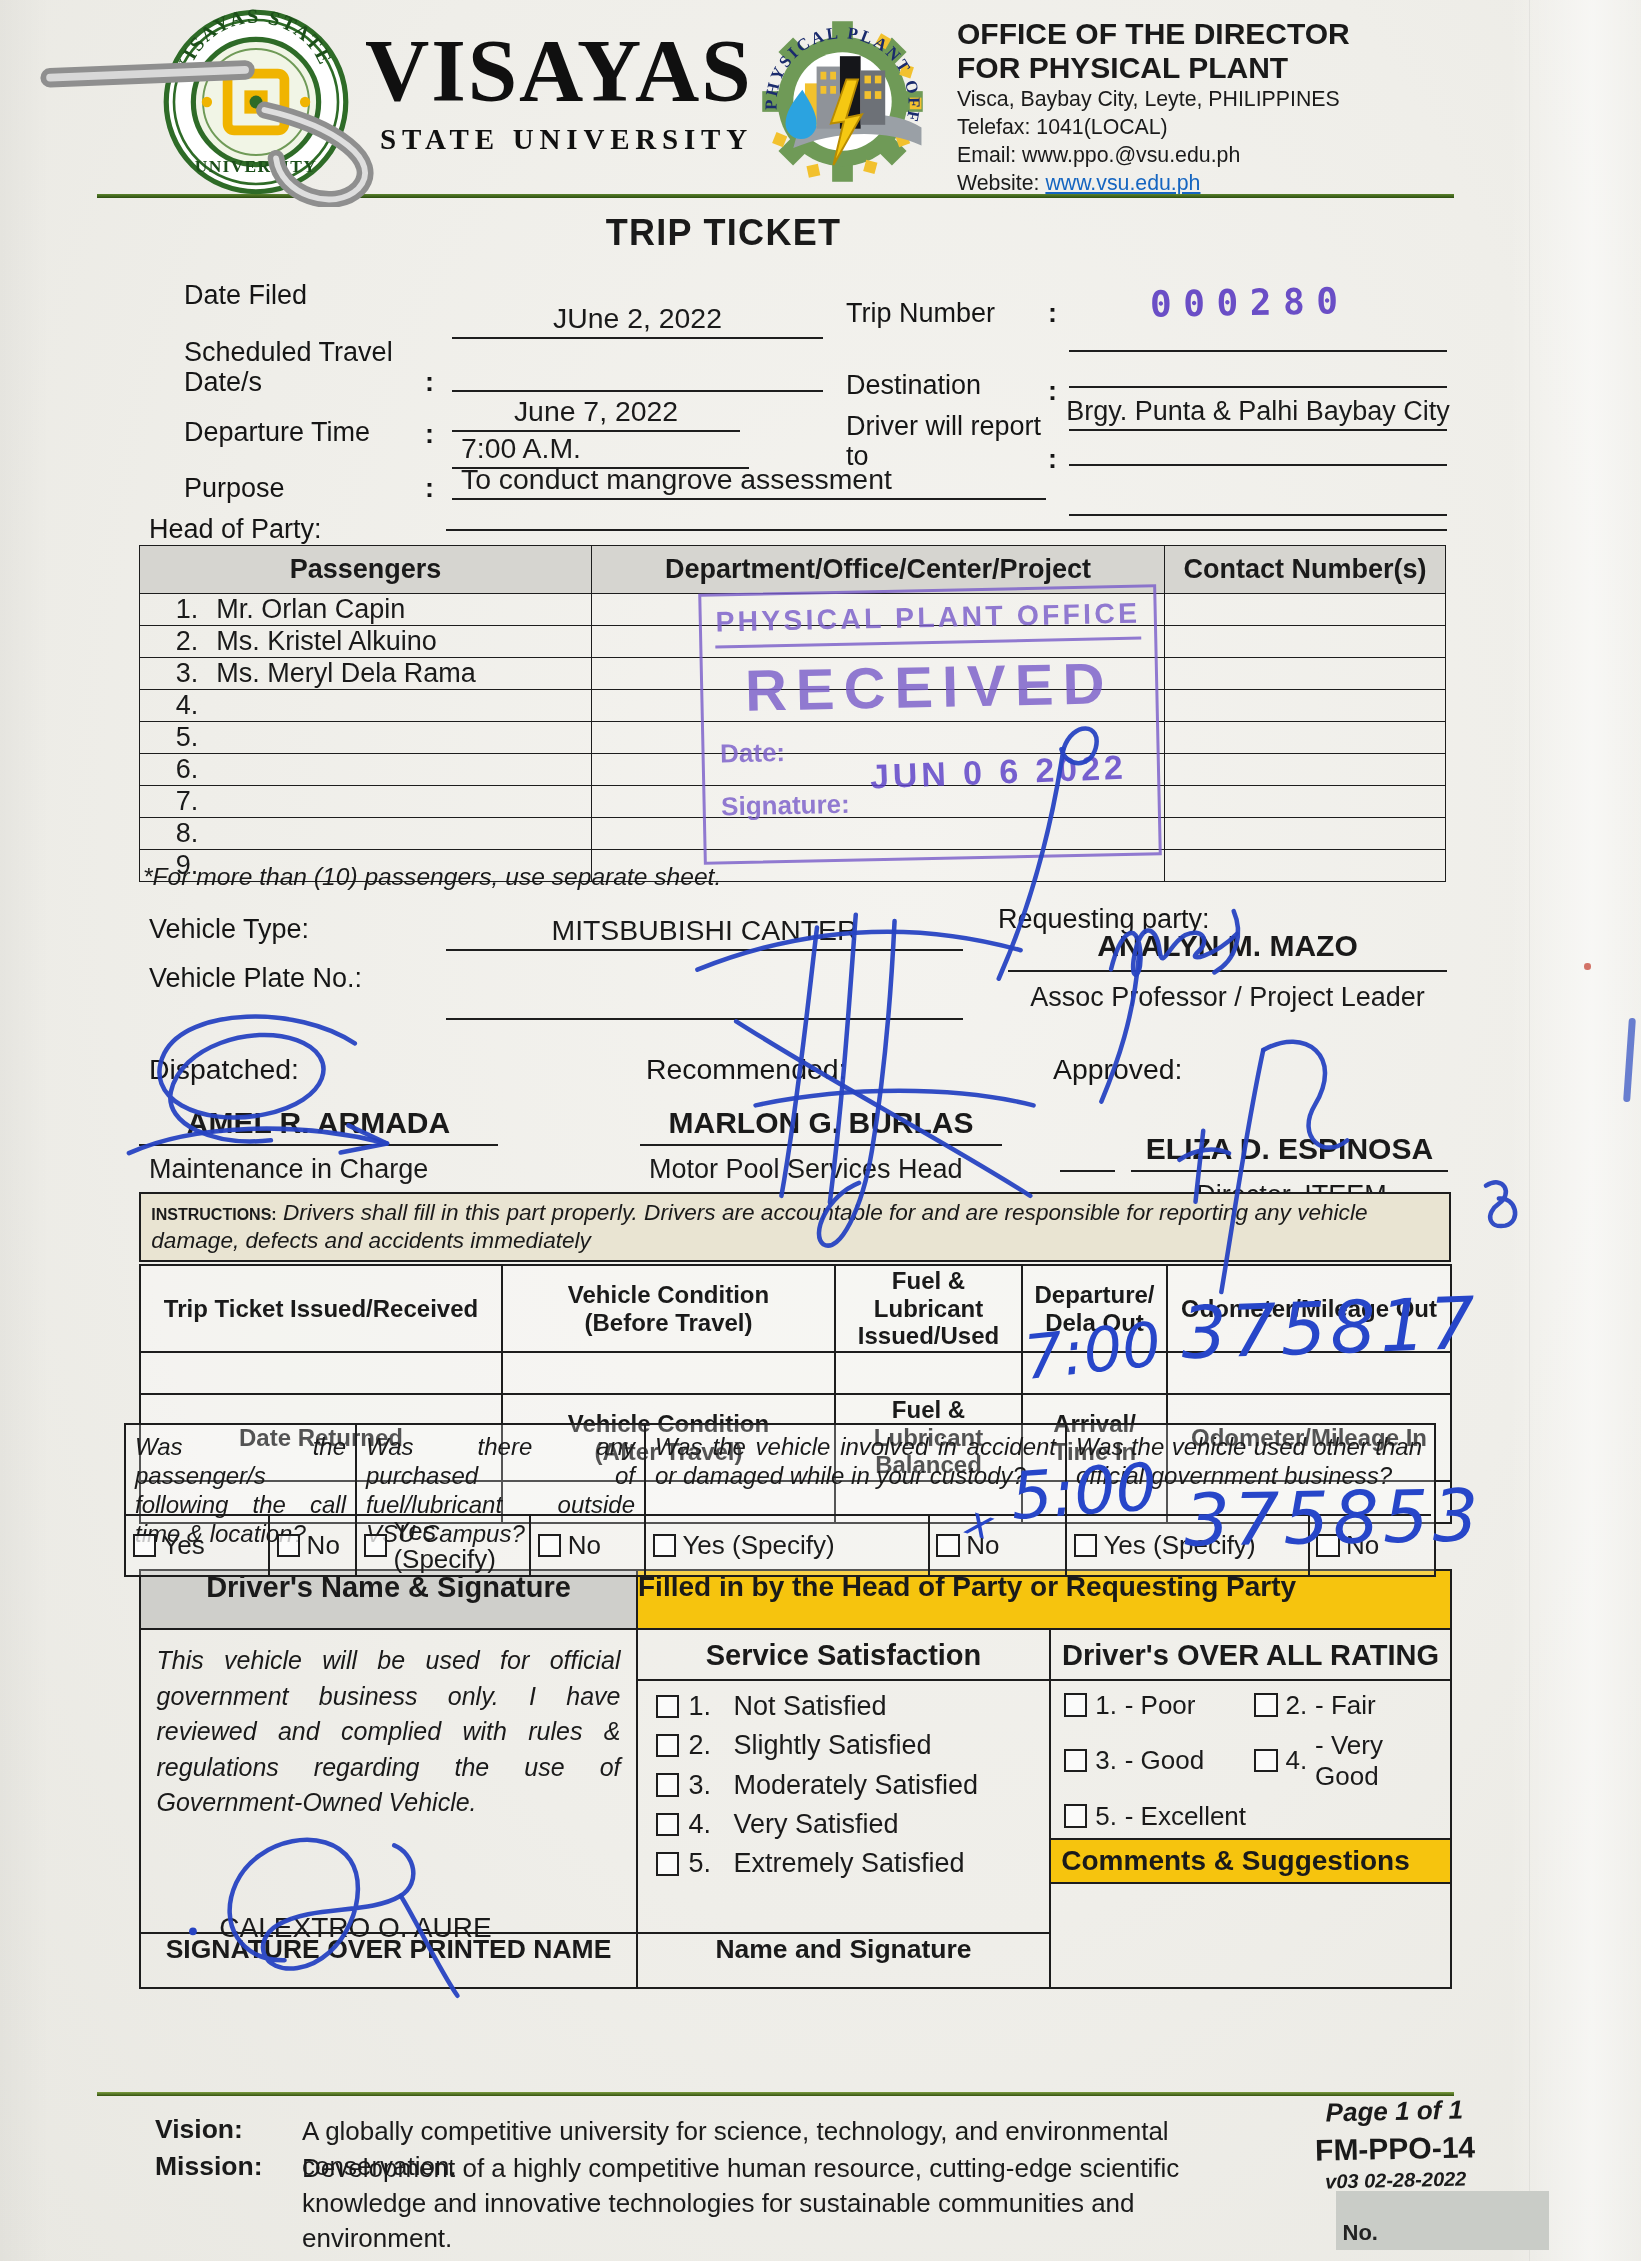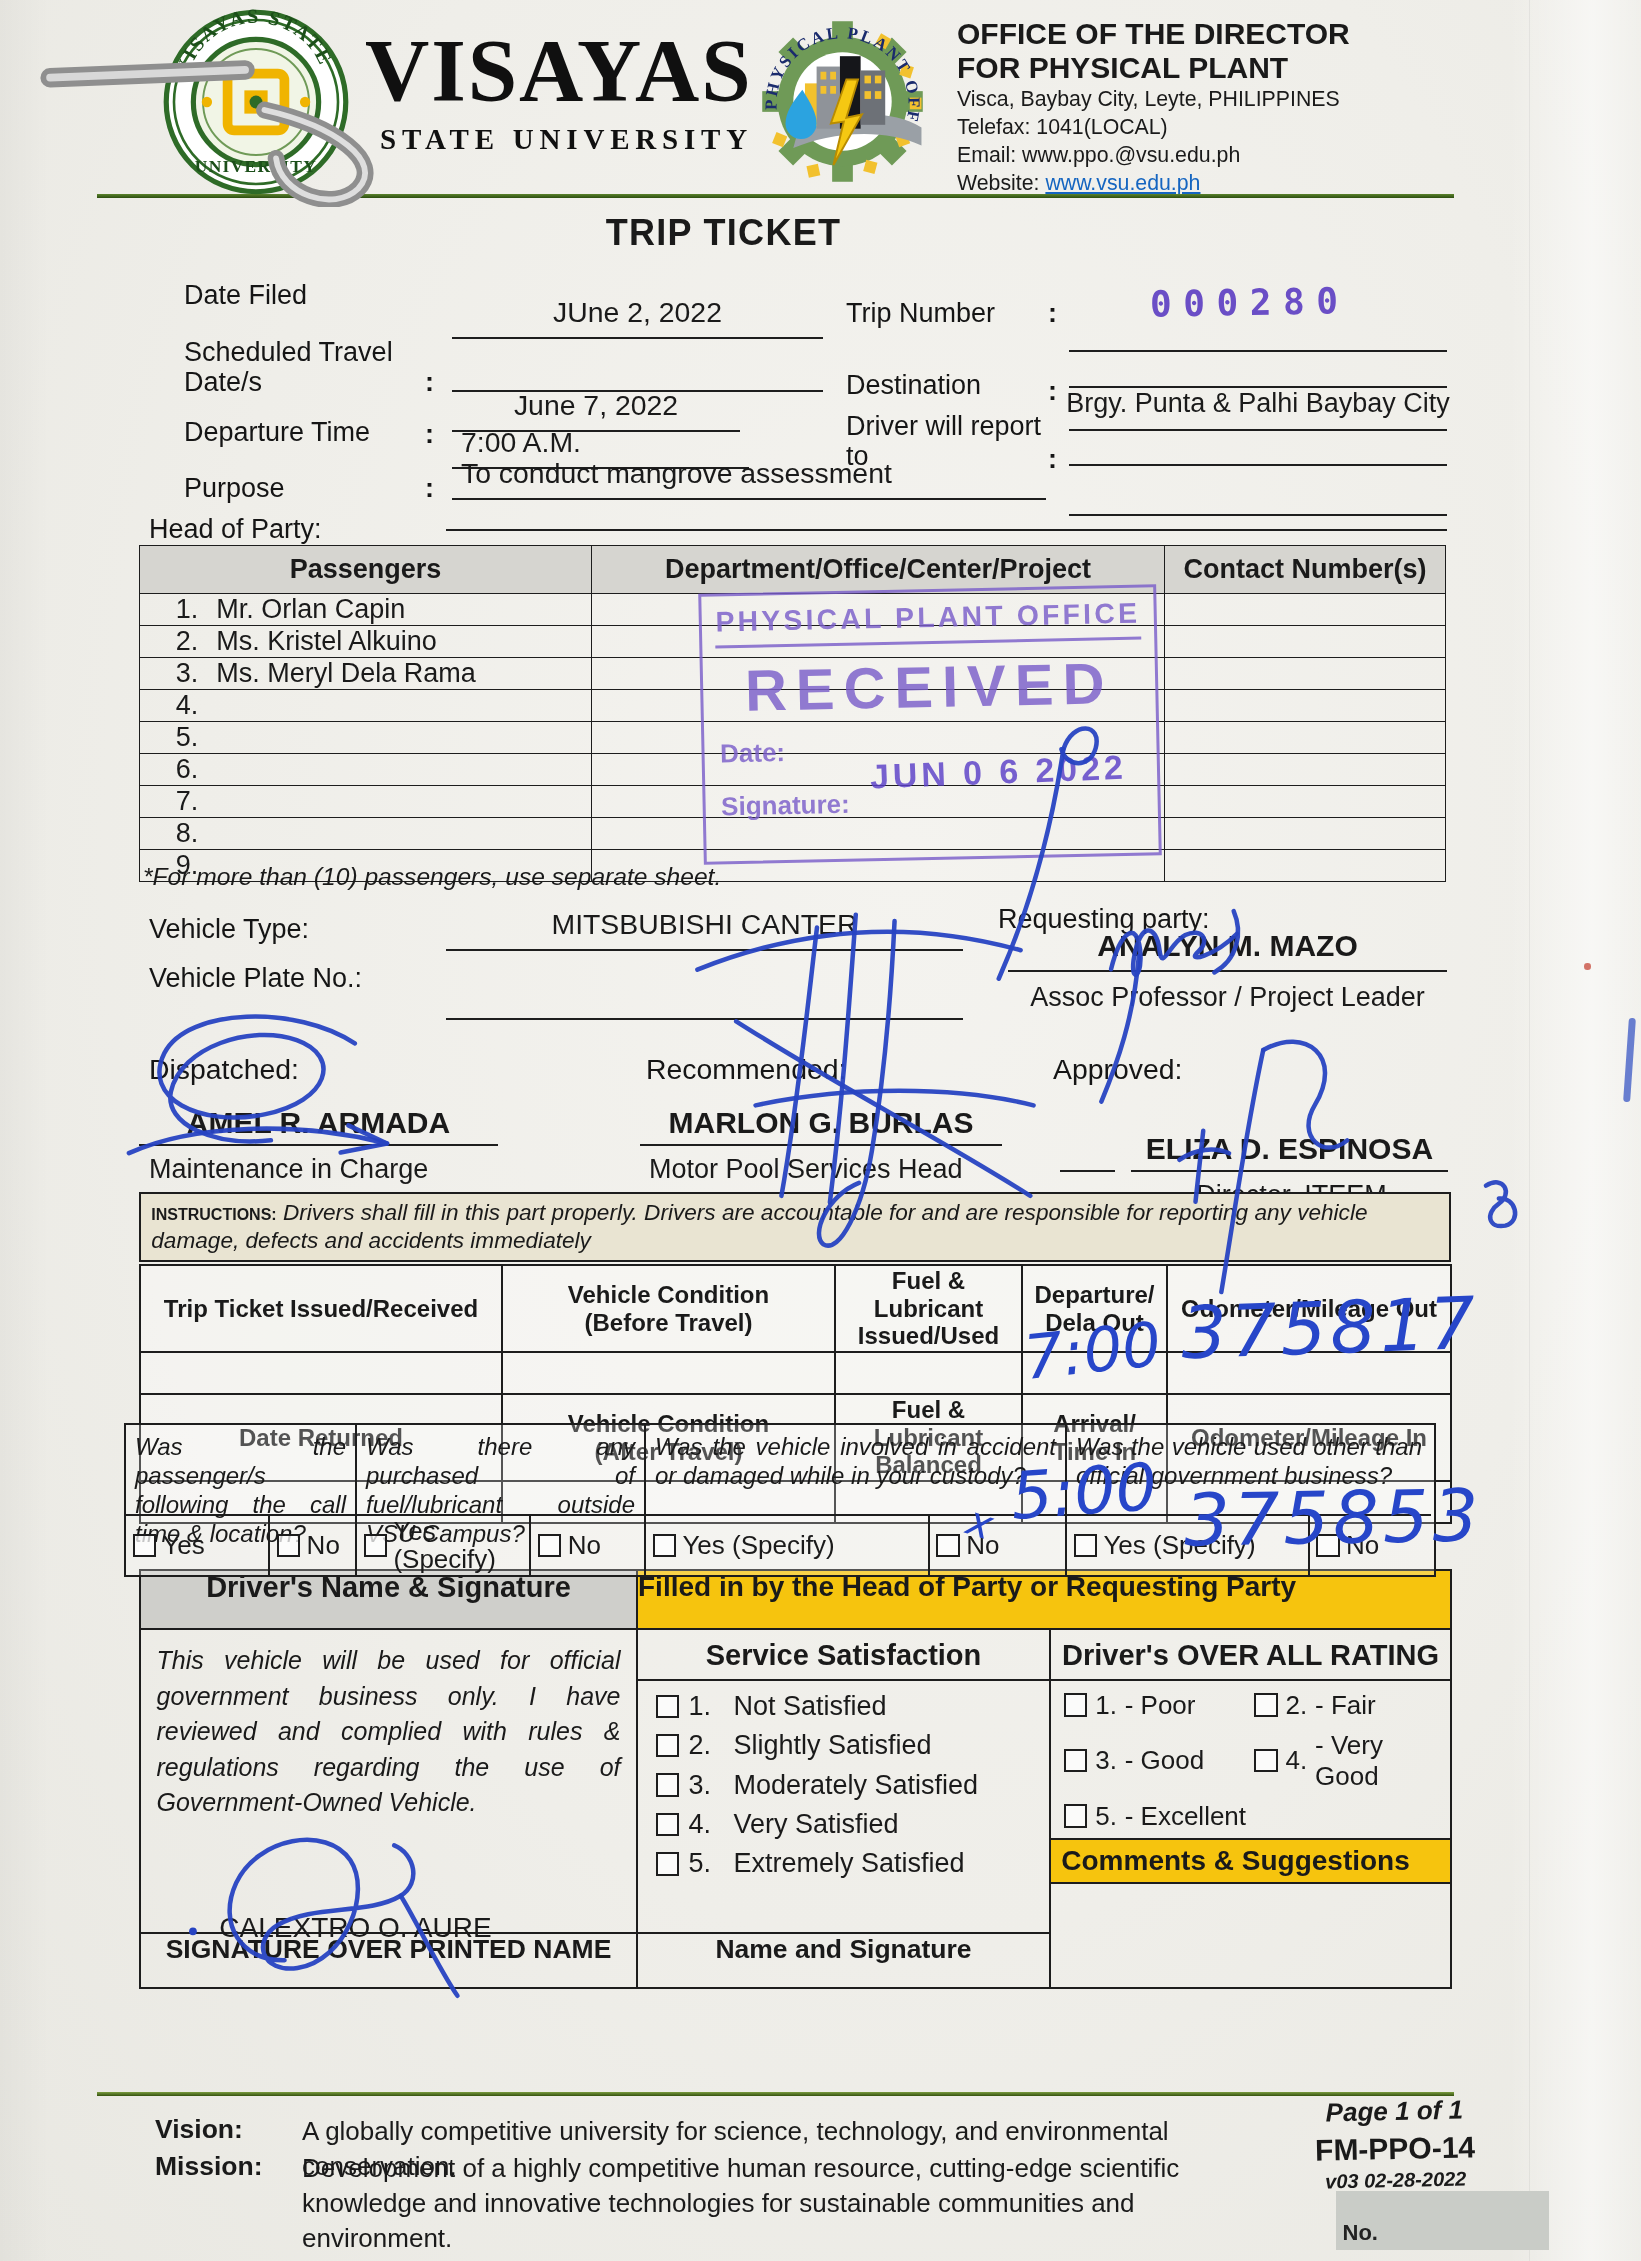--- a/index.html
+++ b/index.html
@@ -6,21 +6,21 @@
   .page{
     position:relative;width:1641px;height:2261px;overflow:hidden;
     font-family:"Liberation Sans",sans-serif;color:#1a1a1a;
     background:
       linear-gradient(to right, rgba(0,0,0,0.03) 0%, rgba(0,0,0,0) 3%, rgba(0,0,0,0) 92%, rgba(255,255,255,0.55) 97%, rgba(255,255,255,0.2) 100%),
       radial-gradient(ellipse at 55% 38%, #f4f3ef 0%, #efeee9 55%, #e9e8e2 100%);
   }
   .crease{position:absolute;top:0;left:1529px;width:1.3px;height:2261px;background:rgba(0,0,0,0.05);}
   .lbl{position:absolute;font-size:27px;line-height:1.12;color:#151515;}
   .colon{position:absolute;font-size:27px;font-weight:bold;color:#151515;}
-  .ul{position:absolute;height:39px;border-bottom:2.6px solid #1e1e1e;display:flex;align-items:flex-start;justify-content:center;font-size:28.4px;padding-bottom:1.9px;white-space:nowrap;}
+  .ul{position:absolute;height:39px;border-bottom:2.6px solid #1e1e1e;display:flex;align-items:flex-end;justify-content:center;font-size:28.4px;padding-bottom:1.9px;white-space:nowrap;}
   .ul.left{justify-content:flex-start;padding-left:9px;}
   .rule{position:absolute;height:3.9px;background:linear-gradient(#5b832c,#2c4d10);}
   .title{position:absolute;left:97px;top:212px;width:1253px;text-align:center;font-size:36px;font-weight:bold;letter-spacing:1.3px;}
   .office{position:absolute;left:957px;top:17px;width:504px;}
   .office .big{font-size:30px;font-weight:bold;line-height:1.13;}
   .office .sm{font-size:21.3px;line-height:1.32;}
   .office a{color:#1565c0;}
   .wordmark{position:absolute;left:365px;top:26px;font-family:"Liberation Serif",serif;font-size:89px;font-weight:600;letter-spacing:1.9px;color:#101010;line-height:1;}
   .wordmark-sub{position:absolute;left:380px;top:123px;font-family:"Liberation Serif",serif;font-size:29px;font-weight:600;letter-spacing:5.8px;color:#101010;}
   table.pass{position:absolute;left:139px;top:545px;width:1306px;border-collapse:collapse;table-layout:fixed;}

